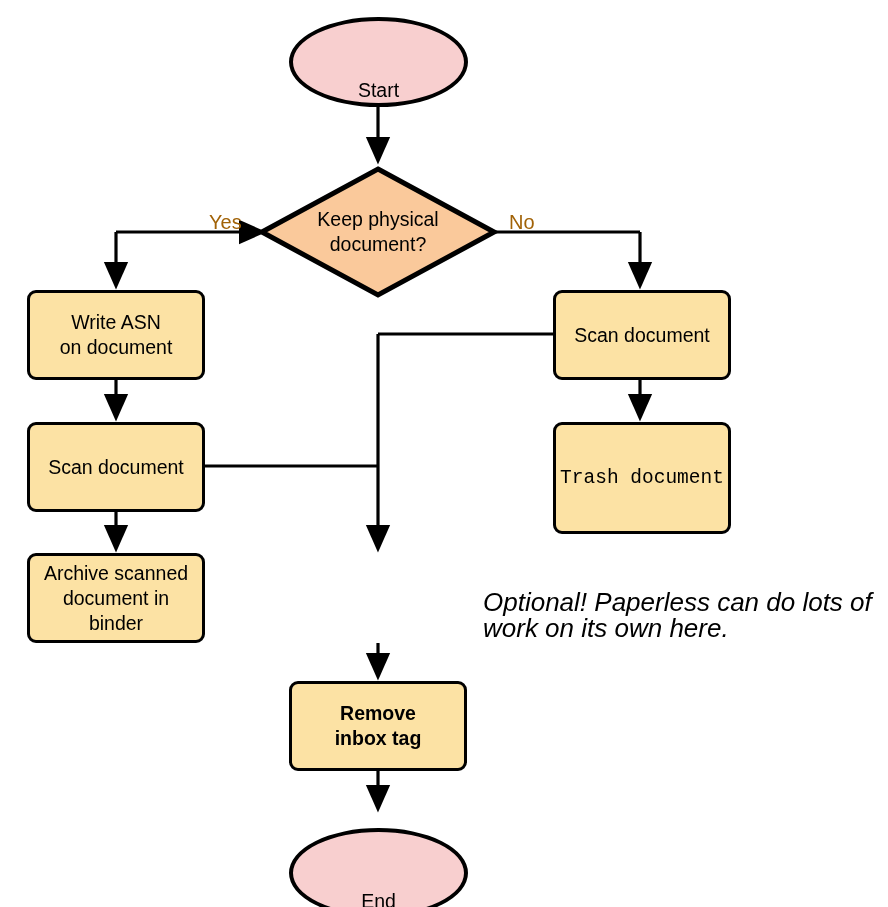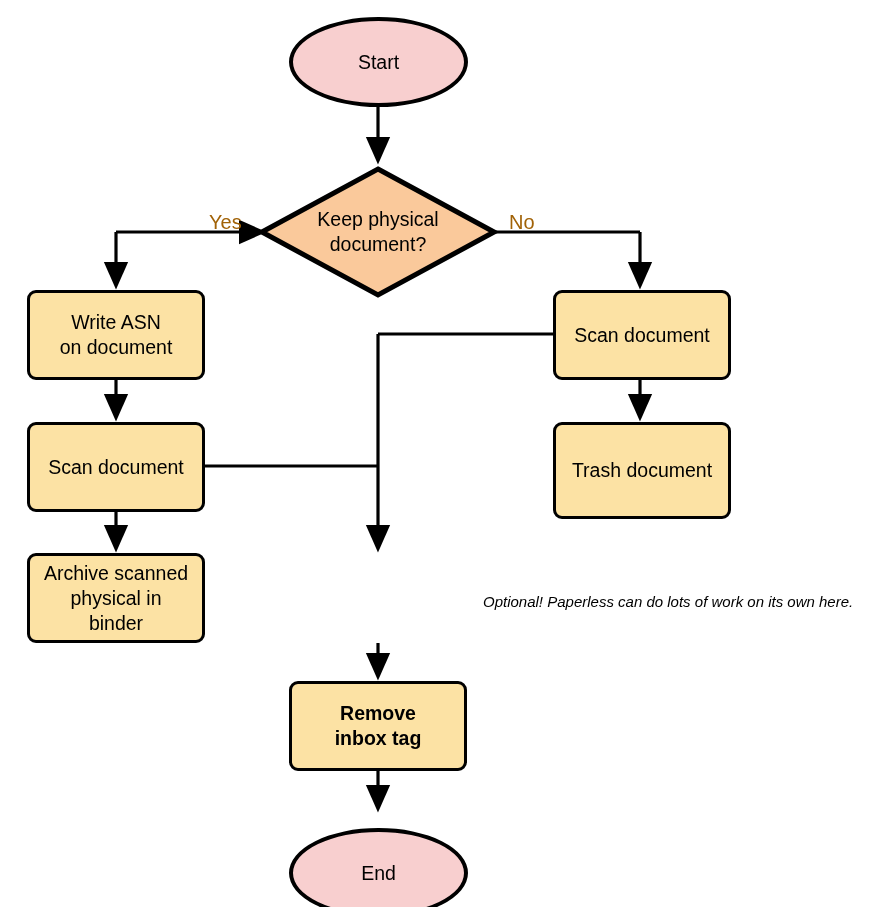--- a/index.html
+++ b/index.html
@@ -41,40 +41,41 @@
   }
   .node.process {
     border: 3px solid #000000;
     border-radius: 9px;
     background: #FCE2A4;
   }
   .node.terminal {
     border: 4px solid #000000;
     border-radius: 50%;
     background: #F8CFCF;
+    align-items: flex-end;
   }
   .node.decision-label {
     background: transparent;
     border: none;
   }
   .diamond-shape {
     position: absolute;
     z-index: 1;
   }
   .edge-label {
     position: absolute;
     font-size: 20px;
     line-height: 24px;
     color: #a16207;
     z-index: 3;
     white-space: nowrap;
   }
   .note {
     position: absolute;
-    font-size: 15px;
+    font-size: 26px;
     line-height: 26px;
     font-style: italic;
     color: #000000;
     z-index: 3;
   }
 </style>
 </head>
 <body>
 
 <div id="flow-root">
@@ -134,29 +135,29 @@
     <span>Keep physical
 document?</span>
   </div>
 
   <div class="node process" style="left:27px; top:422px; width:178px; height:90px;">
     <span>Scan document</span>
   </div>
 
   <div class="node process" style="left:27px; top:553px; width:178px; height:90px;">
     <span>Archive scanned
-physical in
+document in
 binder</span>
   </div>
 
   <div class="node process" style="left:553px; top:290px; width:178px; height:90px;">
     <span>Scan document</span>
   </div>
 
-  <div class="node process" style="left:553px; top:422px; width:178px; height:97px;">
+  <div class="node process" style="left:553px; top:422px; width:178px; height:112px;font-family:Liberation Mono, monospace;">
     <span>Trash document</span>
   </div>
 
 
   <div class="node process" style="left:289px; top:681px; width:178px; height:90px;font-weight:bold;">
     <span>Remove
 inbox tag</span>
   </div>
 
   <div class="node terminal" style="left:289px; top:828px; width:179px; height:90px;">

